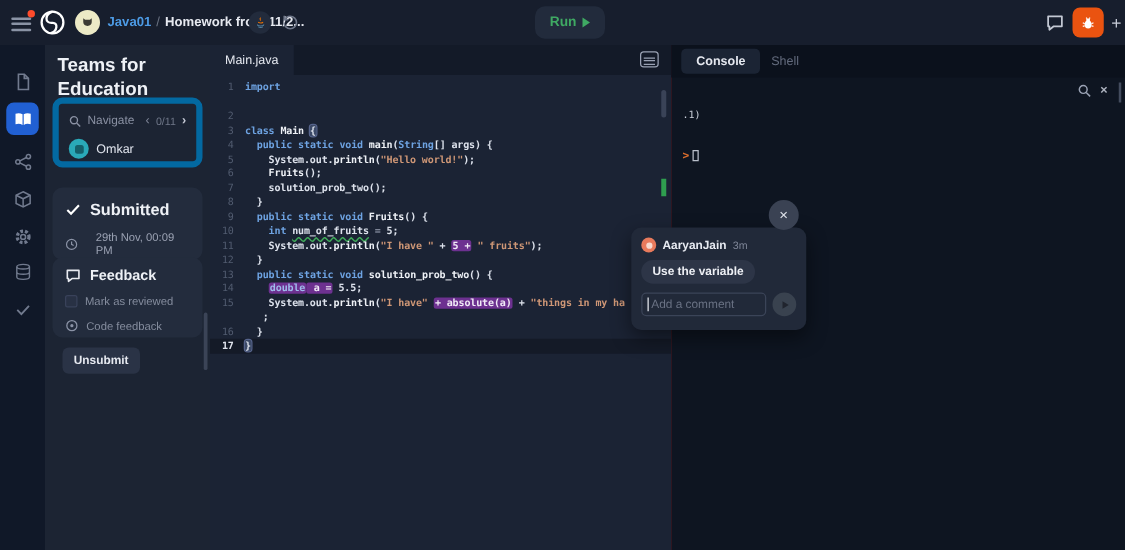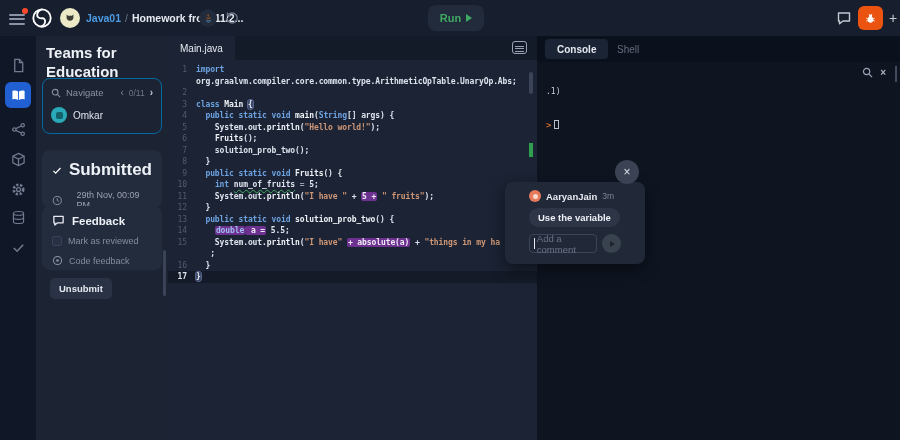--- a/index.html
+++ b/index.html
@@ -30,33 +30,33 @@
            display:flex;align-items:center;justify-content:center;cursor:pointer;}
   .plus-btn{position:absolute;left:886px;top:8px;width:14px;height:20px;color:#c6cbd6;font-size:14px;line-height:20px;text-align:center;cursor:pointer;}
   
   .rail{position:absolute;left:0;top:36px;width:36px;height:404px;background:#101828;}
   .rail-item{position:absolute;left:5px;width:26px;height:26px;border-radius:6px;display:flex;align-items:center;justify-content:center;cursor:pointer;}
   .rail-item.active{background:#2160d3;}
   
   .sidebar{position:absolute;left:36px;top:36px;width:132px;height:404px;background:#1c2433;}
   .sb-title{position:absolute;left:10px;top:8px;width:112px;font-size:15px;line-height:1.25;font-weight:bold;color:#eef1f6;}
   .card{position:absolute;left:6px;width:120px;border-radius:8px;}
-  .nav-card{top:42px;height:56px;border:1px solid #0369a1;padding:8px 8px;}
+  .nav-card{top:42px;height:56px;border:5px solid #0369a1;padding:8px 8px;}
   .nav-row1{display:flex;align-items:center;gap:5px;}
   .nav-ph{color:#8a91a3;font-size:9.5px;flex:1;}
   .nav-prev{color:#7d8496;font-size:10px;cursor:pointer;}
   .nav-count{color:#6f7789;font-size:8.5px;}
   .nav-next{color:#c6cbd6;font-size:10px;font-weight:bold;cursor:pointer;}
   .nav-row2{display:flex;align-items:center;gap:6px;margin-top:9px;}
   .sb-avatar{width:16px;height:16px;border-radius:50%;background:#2aa9b8;display:flex;align-items:center;justify-content:center;}
   .sb-avatar b{width:7px;height:7px;border-radius:2px;background:#14606b;}
   .nav-student{color:#dfe3ec;font-size:10px;}
   .sub-card{top:114px;height:58px;background:#232c3d;padding:10px 10px;}
   .sub-row1{display:flex;align-items:center;gap:7px;}
-  .sub-row1 span{font-size:17px;font-weight:bold;color:#eef1f6;}
+  .sub-row1 span{font-size:13px;font-weight:bold;color:#eef1f6;}
   .sub-row2{display:flex;align-items:center;gap:14px;margin-top:10px;}
   .sub-row2 span{font-size:9px;color:#9aa1b2;}
   .fb-card{top:170px;height:64px;background:#232c3d;padding:8px 10px;}
   .fb-row1{display:flex;align-items:flex-end;gap:7px;}
   .fb-row1 span{font-size:11.5px;font-weight:bold;color:#eef1f6;}
   .fb-row2{display:flex;align-items:center;gap:6px;margin-top:9px;}
   .fb-check{width:10px;height:10px;border-radius:2px;border:1px solid #39425a;background:#283144;cursor:pointer;}
   .fb-row2 span{font-size:9px;color:#858d9e;}
   .unsubmit{position:absolute;left:14px;top:242px;height:21px;padding:0 9px;background:#2a3346;border-radius:5px;
             font-size:9.5px;font-weight:bold;color:#e6e9f0;display:flex;align-items:center;cursor:pointer;}
@@ -97,21 +97,21 @@
   .cs-prompt{display:flex;align-items:center;gap:3px;margin-top:1px;}
   .cs-prompt b{color:#d96c2c;font-family:"DejaVu Sans Mono",monospace;font-size:9px;}
   .cursor-box{display:inline-block;width:5px;height:9px;border:1px solid #b9bfca;}
   .cs-ctrl{position:absolute;right:14px;top:31px;display:flex;align-items:center;gap:7px;color:#9aa2b4;}
   .cs-x{font-size:10px;font-weight:bold;cursor:pointer;color:#aeb4c0;}
   .cs-scroll{position:absolute;right:3px;top:30px;width:2px;height:16px;background:#434c5e;}
   
   .popup-close{position:absolute;left:615px;top:160px;width:24px;height:24px;border-radius:50%;background:#3a4253;
                color:#dfe3ea;font-size:12px;display:flex;align-items:center;justify-content:center;cursor:pointer;z-index:6;}
   .popup{position:absolute;left:505px;top:182px;width:140px;height:82px;background:#212939;border-radius:8px;
-         box-shadow:0 6px 16px rgba(0,0,0,.45);padding:8px 24px;z-index:5;}
+         box-shadow:0 6px 16px rgba(0,0,0,.45);padding:8px 8px;z-index:5;}
   .pp-head{display:flex;align-items:center;gap:5px;}
   .pp-avatar{width:12px;height:12px;border-radius:50%;background:#e87a5c;display:flex;align-items:center;justify-content:center;}
   .pp-avatar b{width:5px;height:5px;border-radius:50%;background:#f6d9cf;}
   .pp-name{font-size:9.5px;font-weight:bold;color:#e8ebf2;}
   .pp-time{font-size:8.5px;color:#7d8496;}
   .pp-bubble{display:inline-block;margin-top:6px;background:#2d3547;border-radius:11px;padding:4px 9px;
              font-size:9.5px;font-weight:bold;color:#eef0f5;}
   .pp-inputrow{display:flex;align-items:center;gap:5px;margin-top:7px;}
   .pp-input{flex:1;height:19px;border:1px solid #3b4458;border-radius:4px;display:flex;align-items:center;padding:0 4px;cursor:text;}
   .pp-caret{width:1px;height:11px;background:#e6e9f0;margin-right:2px;}
@@ -297,21 +297,20 @@
         </div>
     </div>
     <div class="code">
       <div>
           <div class="crow">
             <span class="ln">1</span>
             <span class="ct"><span class="k">import</span></span>
           </div>
           <div class="crow">
             <span class="ln"></span>
-            <span class="ct"><span>org.graalvm.compiler.core.common.type.ArithmeticOpTable.UnaryOp.Abs;</span></span>
           </div>
           <div class="crow">
             <span class="ln">2</span>
             <span class="ct"></span>
           </div>
           <div class="crow">
             <span class="ln">3</span>
             <span class="ct"><span class="k">class</span><span> </span><span class="f">Main</span><span> </span><span class="b">{</span></span>
           </div>
           <div class="crow">

